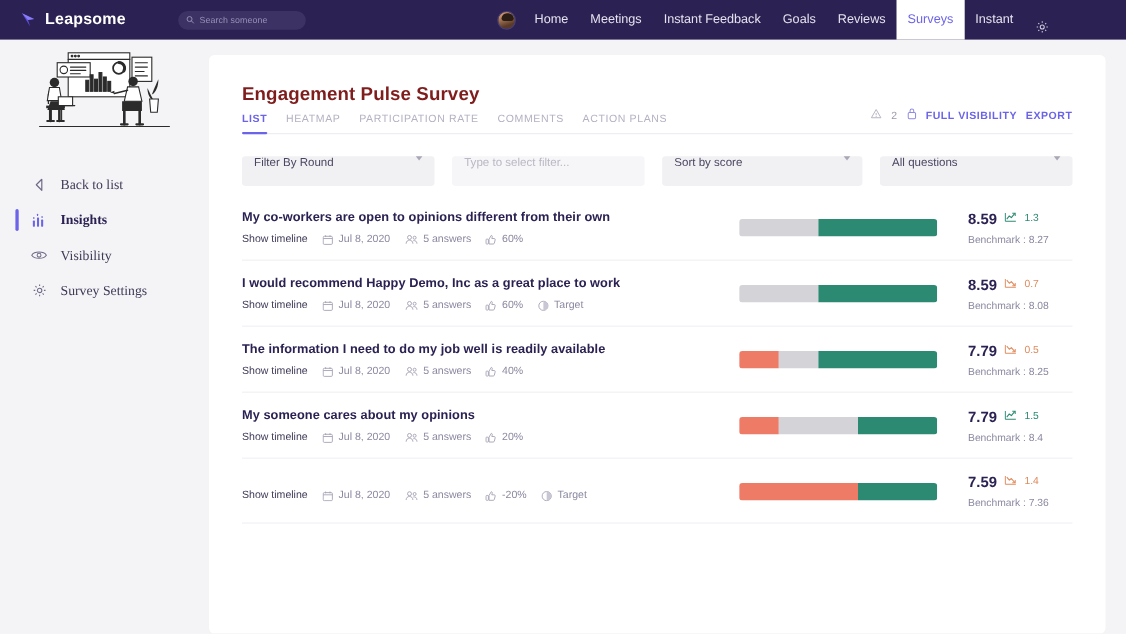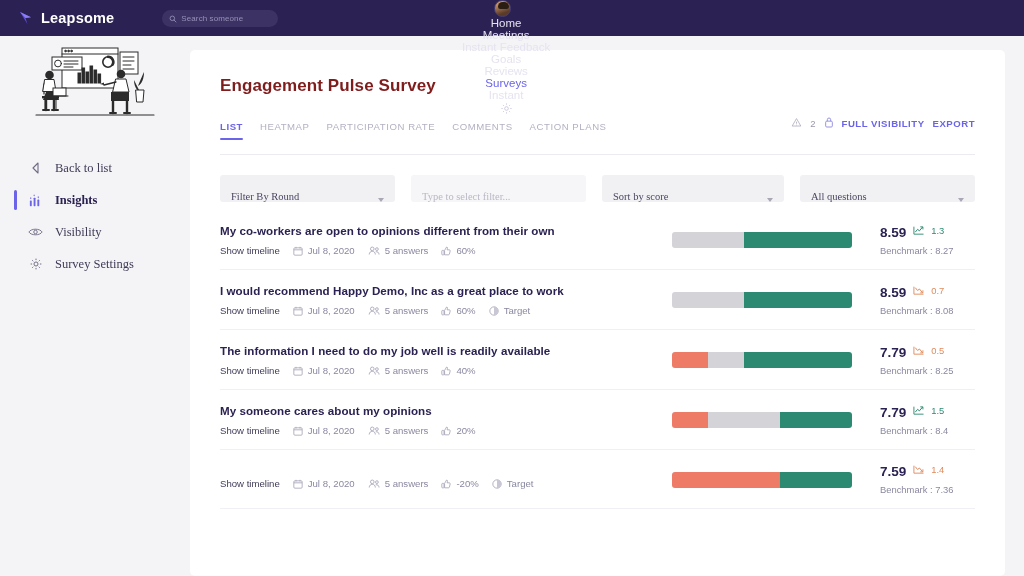--- a/index.html
+++ b/index.html
@@ -22,21 +22,21 @@
 
   .search-pill {
     margin-left: 48px;
     width: 116px; height: 17px;
     background: #3c3264; border-radius: 9px;
     display: flex; align-items: center; gap: 4px;
     padding: 0 7px;
   }
   .search-pill .ph { color: #9790b8; font-size: 8px; letter-spacing: .1px; white-space: nowrap; }
 
-  .navitems { position: absolute; left: 452px; top: 0; height: 36px; display: flex; align-items: center; flex-direction: column; }
+  .navitems { position: absolute; left: 452px; top: 0; height: 36px; display: flex; align-items: flex-end; }
   .avatar {
     width: 17px; height: 17px; border-radius: 50%;
     background: linear-gradient(160deg,#c8926a 20%,#5a3a28 75%);
     align-self: center; margin-right: 7px; flex: none;
     border: 1px solid #4a3f72; overflow: hidden; position: relative;
   }
   .avatar:after {
     content:""; position:absolute; left:3px; top:1px; width:11px; height:7px;
     background:#2a1d14; border-radius:6px 6px 3px 3px;
   }
@@ -69,41 +69,41 @@
   
   .main { flex: 1; padding: 14px 22px 0 0; }
   .card {
     background: #ffffff; border-radius: 5px; height: 100%;
     padding: 26px 30px 0 30px; overflow: hidden;
   }
   .page-title { font-size: 17px; color: #7f1d1d; font-weight: bold; letter-spacing: .1px; }
 
   .tabrow {
     display: flex; align-items: flex-end; justify-content: space-between;
-    border-bottom: 1px solid #ebebf1; margin-top: 18px; padding-bottom: 15px;
+    border-bottom: 1px solid #ebebf1; padding-bottom: 0;
   }
   .tabs { display: flex; gap: 17px; }
   .tab {
     font-size: 9.6px; letter-spacing: .55px; color: #b3b1c2;
     padding-bottom: 7px; cursor: pointer; position: relative; white-space: nowrap;
   }
   .tab.active { color: #6b64e8; font-weight: bold; }
   .tab.active:after {
     content:""; position:absolute; left:0; right:0; bottom:-1px; height: 2px;
     background: #6b64e8; border-radius: 2px;
   }
   .tabactions { display: flex; align-items: center; gap: 8px; padding-bottom: 7px; }
   .warncount { font-size: 9.5px; color: #9a98ab; }
   .action-link { font-size: 9.6px; letter-spacing: .5px; color: #6b64e8; font-weight: bold; cursor: pointer; }
 
   
   .filters { display: flex; gap: 16px; margin-top: 20px; }
   .fld {
-    height: 27px; border-radius: 3px; display: flex; align-items: flex-end;
-    padding: 0 11px; font-size: 10.5px; cursor: pointer; font-family: Liberation Serif, serif;
+    height: 27px; border-radius: 3px; display: flex; align-items: flex-start;
+    padding: 0 11px; font-size: 10.5px; cursor: pointer;
   }
   .fld.sel { background: #f1f1f4; color: #4a4660; justify-content: space-between; }
   .fld.inp { background: #f6f6f8; color: #b9b8c4; }
   .caret { width:0; height:0; border-left:3.5px solid transparent; border-right:3.5px solid transparent; border-top:4px solid #a9a7b6; }
   .f1 { width: 175px; } .f2 { width: 175px; } .f3 { width: 182px; } .f4 { width: 175px; }
 
   
   .rows { margin-top: 8px; }
   .qrow {
     display: flex; align-items: center;

